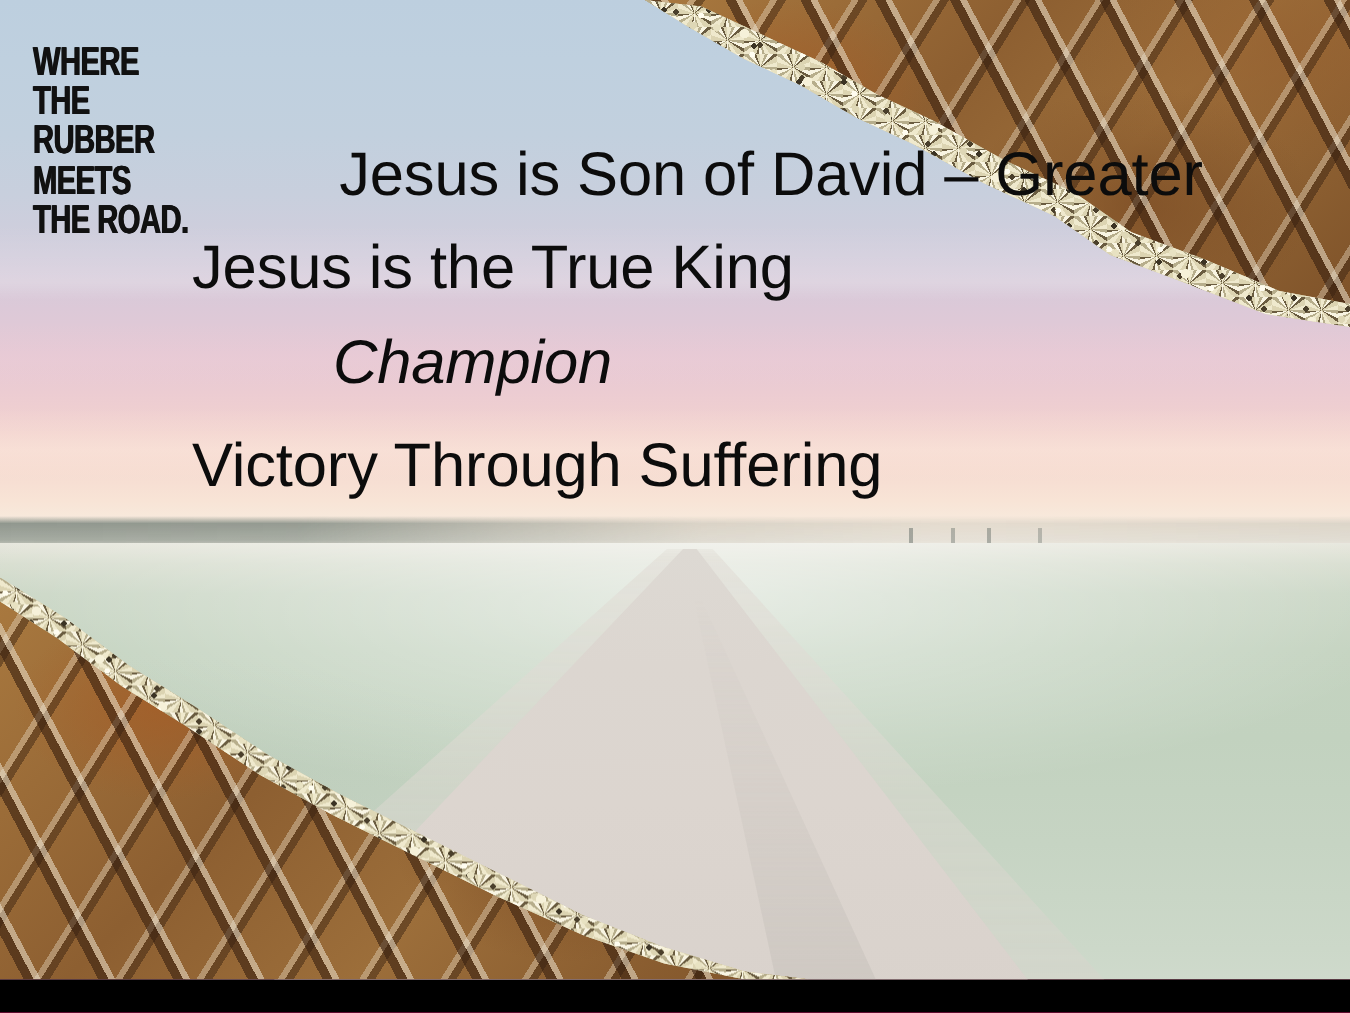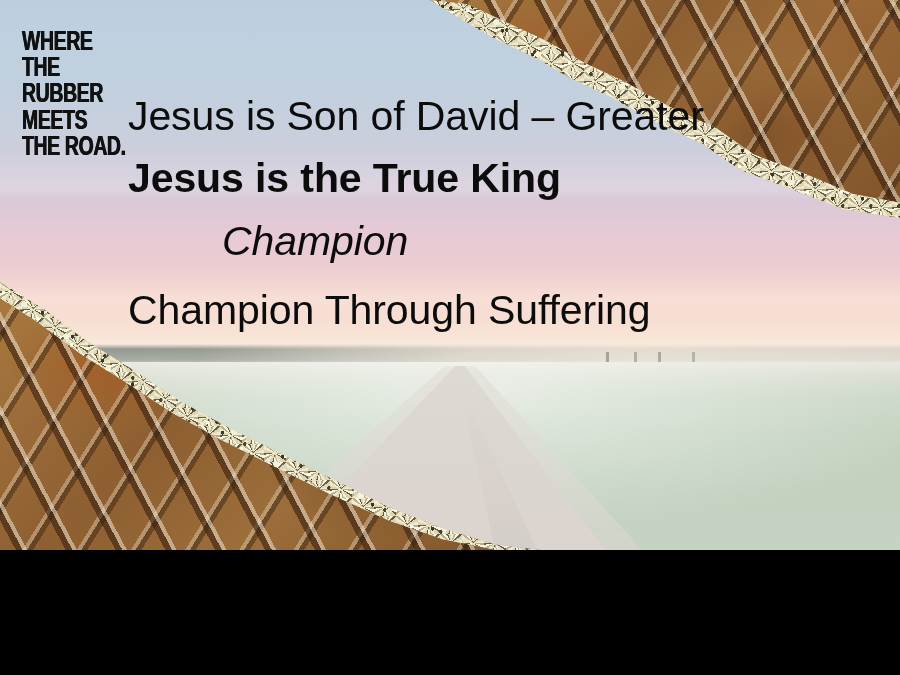--- a/index.html
+++ b/index.html
@@ -3,21 +3,21 @@
 <meta charset="utf-8">
 <style>
   html, body {
     margin: 0;
     padding: 0;
     background: #000;
   }
   #slide {
     position: relative;
     width: 900px;
-    height: 550px;
+    height: 653px;
     overflow: hidden;
     font-family: "Liberation Sans", sans-serif;
     background: #be185d;
   }
 
   
   .layer { position: absolute; left: 0; top: 0; width: 900px; height: 675px; }
 
   .sky {
     height: 372px;
@@ -203,22 +203,22 @@
   .bullet {
     color: #0c0c0c;
     font-size: 41px;
     line-height: 1.0;
     white-space: pre;
     padding: 0 0 0 128px;
     margin: 0 0 18px 0;
     letter-spacing: -0.1px;
   }
   .bullet.indented { padding-left: 222px; margin-top: -4px; font-style: italic; }
-  .bullet.l1 { margin-bottom: 21px; }
-  .bullet.l2 { margin-bottom: 26px; font-weight: bold; }
+  .bullet.l1 { margin-bottom: 21px; text-align: center; }
+  .bullet.l2 { margin-bottom: 26px; }
   .bullet.l4 { margin-bottom: 0; margin-top: 28px; }
 </style>
 </head>
 <body>
 
 <div id="slide">
 
   <div class="layer sky"></div>
   <div class="layer sky-streaks"></div>
   <div class="layer ridge"></div>
@@ -239,16 +239,16 @@
     <span class="lg-line">THE</span>
     <span class="lg-line">RUBBER</span>
     <span class="lg-line">MEETS</span>
     <span class="lg-line">THE ROAD.</span>
   </div>
 
   <div id="body-text">
     <div class="bullet l1">Jesus is Son of David – Greater</div>
     <div class="bullet l2">Jesus is the True King</div>
     <div class="bullet indented">Champion</div>
-    <div class="bullet l4">Champion Through Suffering</div>
+    <div class="bullet l4">Victory Through Suffering</div>
   </div>
 
 </div>
 
 </body></html>

